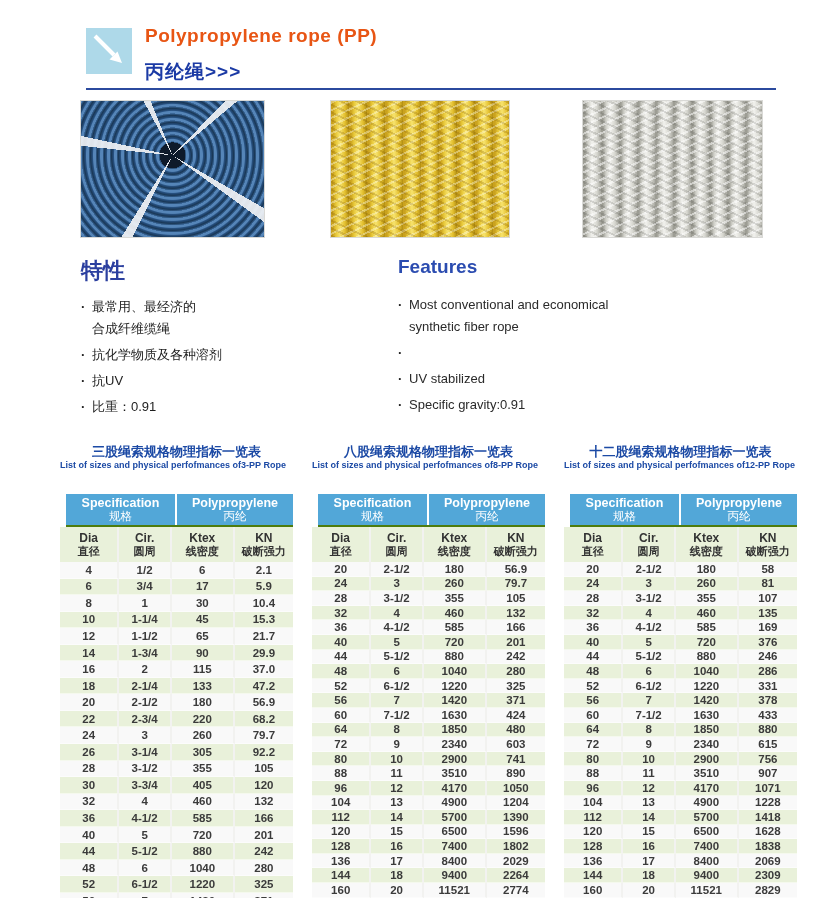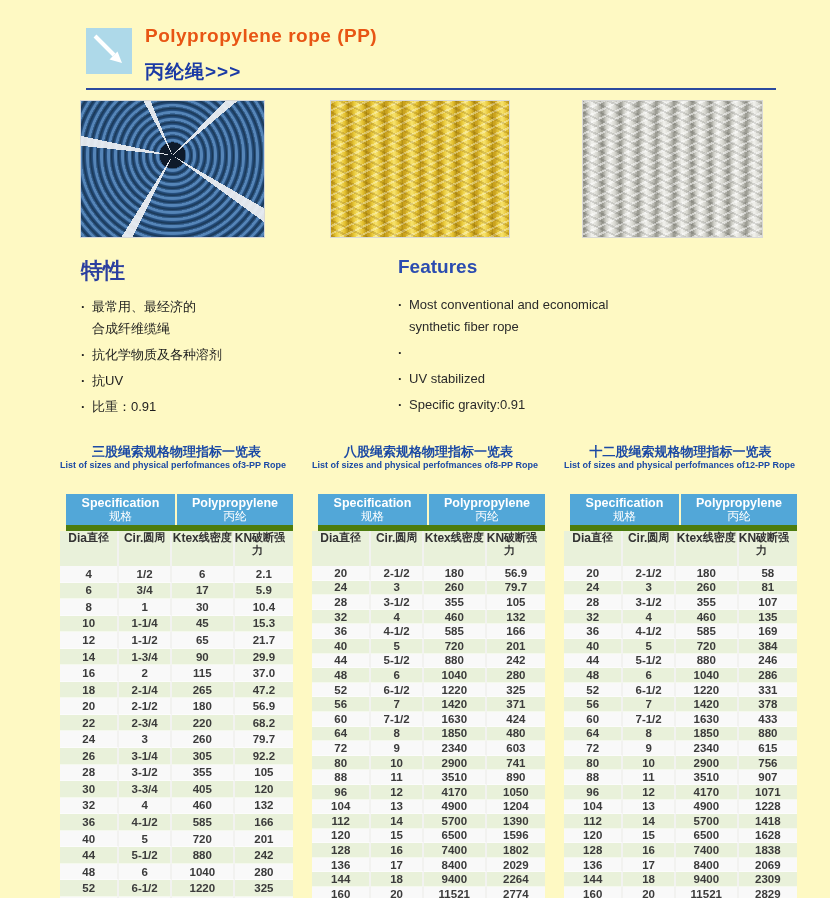--- a/index.html
+++ b/index.html
@@ -1,17 +1,17 @@
 <!DOCTYPE html>
 <html><head>
 <meta charset="utf-8">
 <style>
   html,body{margin:0;padding:0;}
   body{background:#e4e4e4;font-family:"Liberation Sans","DejaVu Sans",sans-serif;}
-  .page{position:relative;width:830px;height:898px;background:#fef9c3;overflow:hidden;margin:0 auto;}
+  .page{position:relative;width:830px;height:898px;background:#ffffff;overflow:hidden;margin:0 auto;}
 
   
   .hdr-icon{position:absolute;left:86px;top:28px;width:46px;height:46px;background:#aed9e9;}
   .hdr-titles{position:absolute;left:145px;top:25px;}
   .title-en{font-size:19px;font-weight:bold;color:#e85514;letter-spacing:.5px;}
   .title-zh{font-size:19px;font-weight:bold;color:#1b3aa5;margin-top:12px;letter-spacing:1px;}
   .hdr-rule{position:absolute;left:86px;top:88px;width:690px;height:2px;background:#2b4a9e;}
 
   
   .rope{position:absolute;top:100px;height:138px;border:1px solid #d9d9d6;box-sizing:border-box;}
@@ -40,28 +40,28 @@
   .li{display:flex;align-items:flex-start;margin-bottom:4px;}
   .dot{width:11px;font-weight:bold;color:#222;font-size:13px;line-height:22px;flex:none;}
   .litext{font-size:13px;color:#1d1d1d;line-height:22px;white-space:pre-line;}
   .feat-en .litext{color:#2a2a2a;}
 
   
   .tables{position:absolute;left:60px;top:444px;width:723px;display:flex;gap:19px;}
   .tbl{width:233px;flex:none;}
   .tbl-title{font-size:13px;font-weight:bold;color:#1c4aa5;text-align:center;line-height:15px;}
   .tbl-sub{font-size:9px;font-weight:bold;color:#1c4aa5;text-align:left;line-height:12px;margin-bottom:23px;}
-  .ghead{display:flex;border-bottom:6px solid #4d7c0f;margin-left:6px;}
+  .ghead{display:flex;border-bottom:2px solid #4d7c0f;margin-left:6px;}
   .gcell{background:#52a7d8;color:#fff;text-align:center;height:31px;display:flex;flex-direction:column;justify-content:center;}
   .gcell.g0{width:48%;margin-right:2px;}
   .gcell.g1{flex:1;}
   .g-en{font-size:12.5px;font-weight:600;line-height:14px;}
   .g-zh{font-size:11.5px;line-height:13px;}
   .chead{display:flex;background:#e9f1da;height:35px;}
-  .ccell{display:flex;flex-direction:row;justify-content:center;color:#333;}
+  .ccell{display:flex;flex-direction:column;justify-content:center;text-align:center;color:#333;}
   .c-en{font-size:12px;font-weight:bold;line-height:14px;}
   .c-zh{font-size:11px;font-weight:bold;line-height:13px;}
   .c0{width:25.5%;}.c1{width:22.5%;}.c2{width:27%;}.c3{width:25%;}
   .ccell:not(:last-child),.tcell:not(:last-child){border-right:2px solid #f2f2f0;box-sizing:border-box;}
   .trow{display:flex;}
   .trow.white .tcell{background:#f9f9f9;}
   .trow.green .tcell{background:#e9f1da;}
   .tcell{display:flex;align-items:center;justify-content:center;font-size:11.5px;font-weight:bold;color:#3b3b3b;border-bottom:1px solid rgba(255,255,255,.55);}
   .tbl-1 .trow{height:16.55px;}
   .tbl-2 .trow,.tbl-3 .trow{height:14.6px;}
@@ -200,21 +200,21 @@
           </div>
           <div class="trow white">
             <div class="tcell c0">16</div>
             <div class="tcell c1">2</div>
             <div class="tcell c2">115</div>
             <div class="tcell c3">37.0</div>
           </div>
           <div class="trow green">
             <div class="tcell c0">18</div>
             <div class="tcell c1">2-1/4</div>
-            <div class="tcell c2">265</div>
+            <div class="tcell c2">133</div>
             <div class="tcell c3">47.2</div>
           </div>
           <div class="trow white">
             <div class="tcell c0">20</div>
             <div class="tcell c1">2-1/2</div>
             <div class="tcell c2">180</div>
             <div class="tcell c3">56.9</div>
           </div>
           <div class="trow green">
             <div class="tcell c0">22</div>
@@ -523,21 +523,21 @@
           <div class="trow white">
             <div class="tcell c0">36</div>
             <div class="tcell c1">4-1/2</div>
             <div class="tcell c2">585</div>
             <div class="tcell c3">169</div>
           </div>
           <div class="trow green">
             <div class="tcell c0">40</div>
             <div class="tcell c1">5</div>
             <div class="tcell c2">720</div>
-            <div class="tcell c3">384</div>
+            <div class="tcell c3">376</div>
           </div>
           <div class="trow white">
             <div class="tcell c0">44</div>
             <div class="tcell c1">5-1/2</div>
             <div class="tcell c2">880</div>
             <div class="tcell c3">246</div>
           </div>
           <div class="trow green">
             <div class="tcell c0">48</div>
             <div class="tcell c1">6</div>

